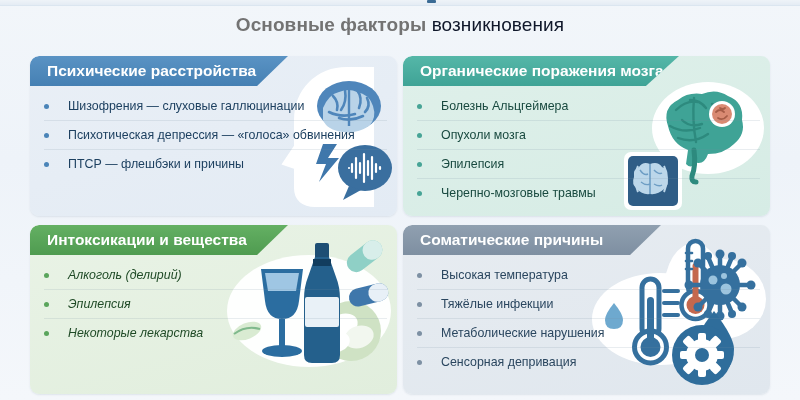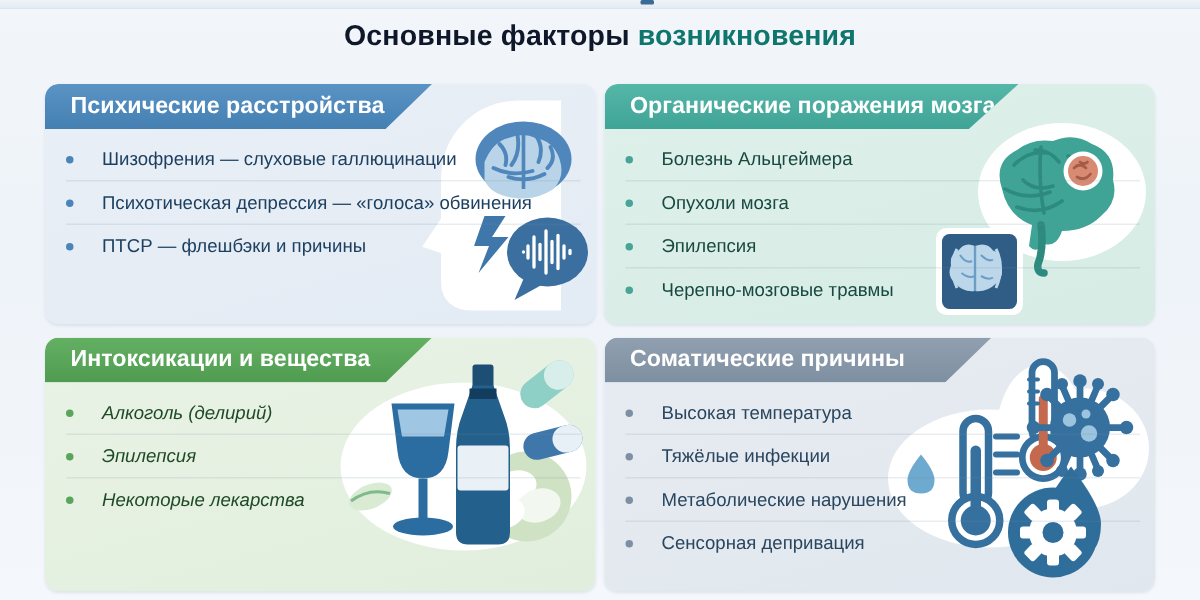--- a/index.html
+++ b/index.html
@@ -15,22 +15,22 @@
     border-bottom:1px solid #dbe6f0;
   }
   .top-sliver .nub{
     position:absolute;left:427px;top:0px;width:9px;height:3px;
     background:#3a6b95;border-radius:1px;
   }
   .page-title{
     position:absolute;left:0;top:14px;width:800px;text-align:center;
     font-size:19px;color:#2e5f86;letter-spacing:.1px;white-space:nowrap;
   }
-  .page-title .strong{font-weight:bold;color:#0f172a;}
-  .page-title .light{font-weight:bold;color:#0f766e;}
+  .page-title .strong{font-weight:bold;color:#737373;}
+  .page-title .light{font-weight:normal;color:#0f172a;}
 
   .grid{
     position:absolute;left:30px;top:56px;width:740px;height:338px;
   }
   .card{
     position:absolute;width:367px;border-radius:9px;overflow:hidden;
     box-shadow:0 1px 2px rgba(40,70,100,.10);
   }
   .card.tl{left:0;top:0;height:160px;}
   .card.tr{left:373px;top:0;height:160px;}

